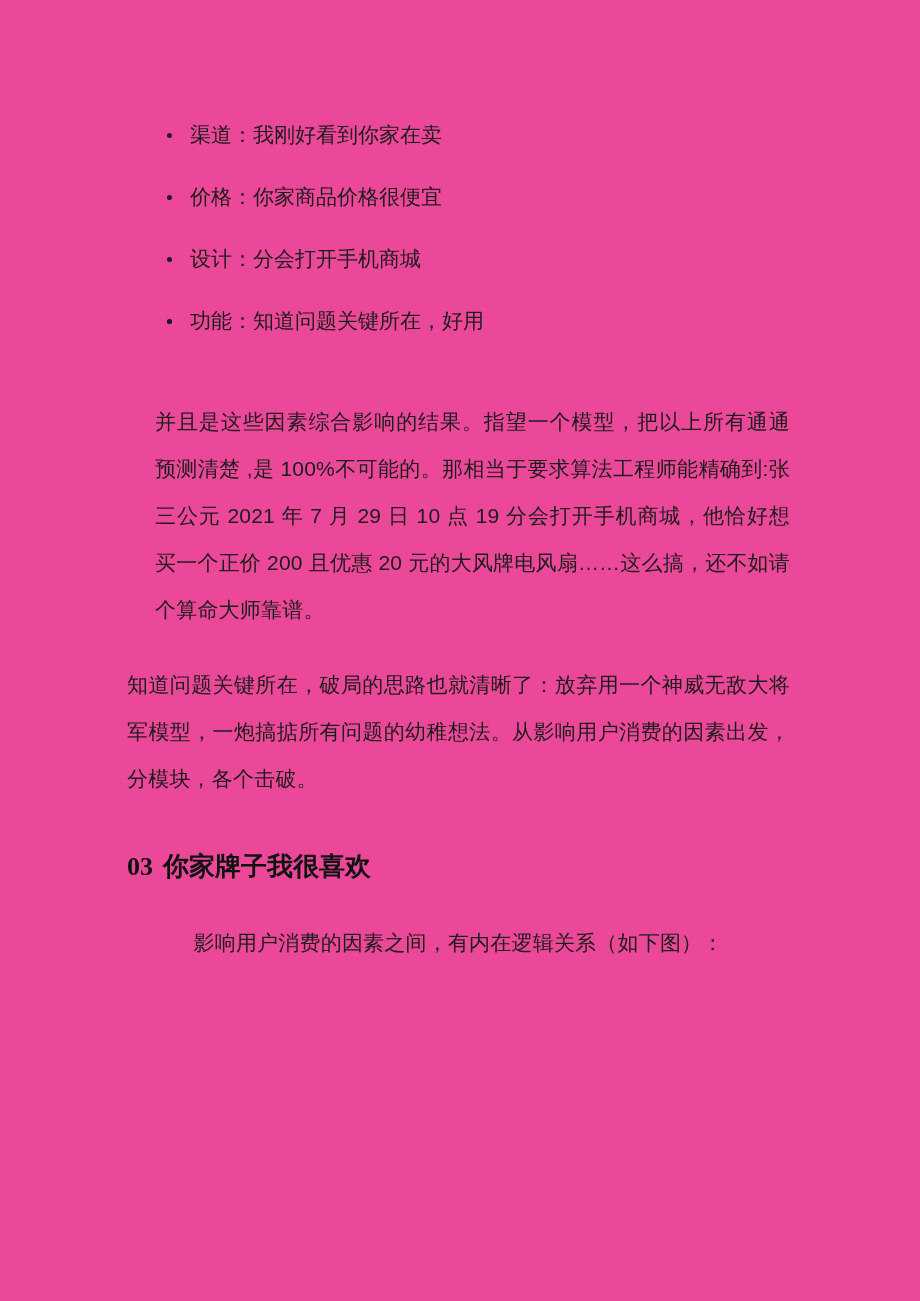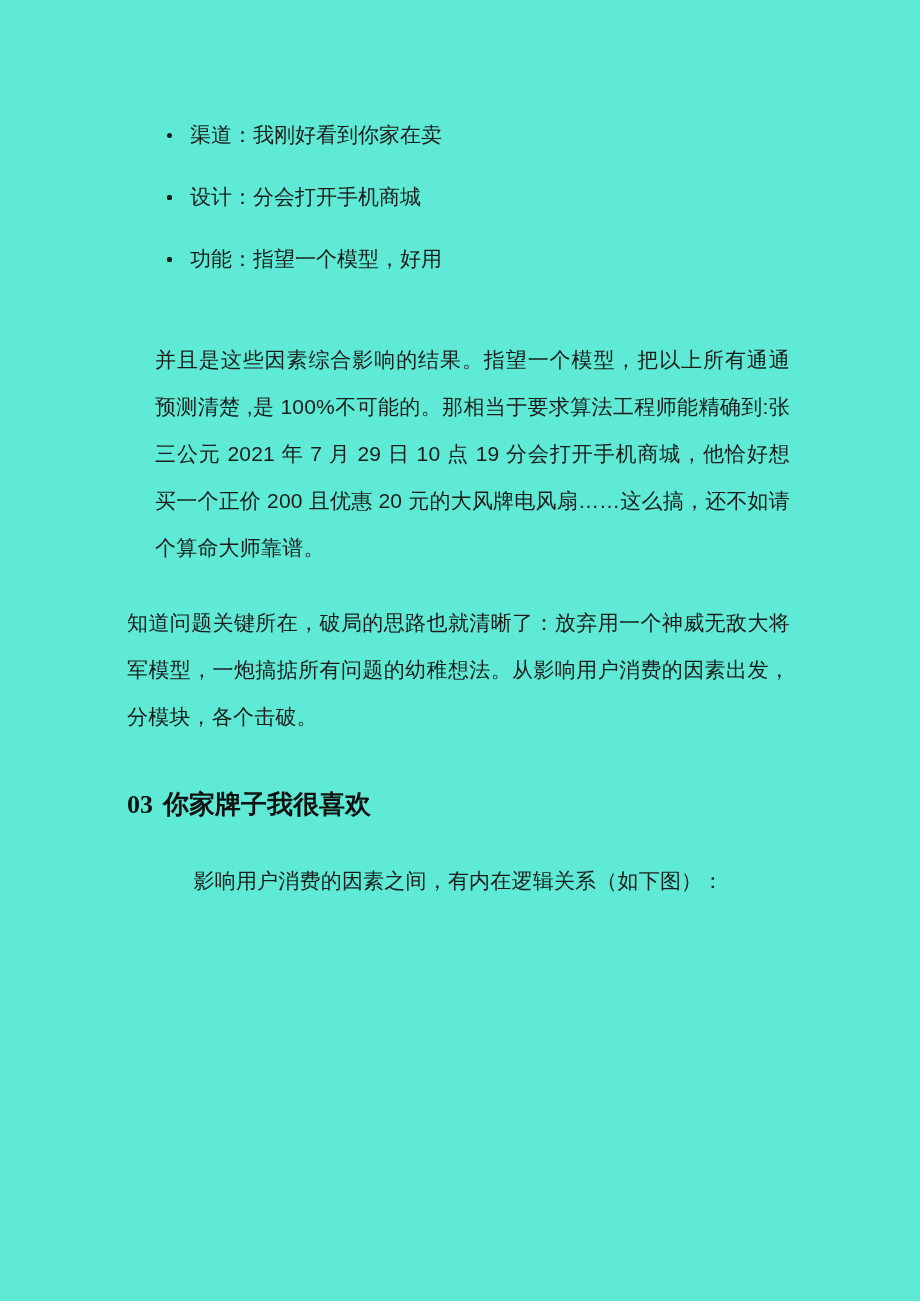--- a/index.html
+++ b/index.html
@@ -4,21 +4,21 @@
 <style>
   html, body {
     margin: 0;
     padding: 0;
     background: #ffffff;
   }
   .page {
     position: relative;
     width: 920px;
     height: 1301px;
-    background: #5eead4;
+    background: #ec4899;
     box-sizing: border-box;
     padding: 120px 130px 0 127px;
     font-family: "Liberation Sans", sans-serif;
     color: #1c1c1c;
     overflow: hidden;
   }
   .bullet-list {
     list-style: none;
     margin: 0;
     padding: 0;
@@ -76,35 +76,36 @@
 
 <div class="page">
 
   <ul class="bullet-list">
     <li>
       <span class="dot"></span>
       <span>渠道：我刚好看到你家在卖</span>
     </li>
     <li>
       <span class="dot"></span>
+      <span>价格：你家商品价格很便宜</span>
     </li>
     <li>
       <span class="dot"></span>
       <span>设计：分会打开手机商城</span>
     </li>
   </ul>
 
 
   <ul class="bullet-list">
     <li>
       <span class="dot"></span>
     </li>
     <li>
       <span class="dot"></span>
-      <span>功能：指望一个模型，好用</span>
+      <span>功能：知道问题关键所在，好用</span>
     </li>
   </ul>
 
   <p class="para para-1">并且是这些因素综合影响的结果。指望一个模型，把以上所有通通预测清楚 ,是 100%不可能的。那相当于要求算法工程师能精确到:张三公元 2021 年 7 月 29 日 10 点 19 分会打开手机商城，他恰好想买一个正价 200 且优惠 20 元的大风牌电风扇……这么搞，还不如请个算命大师靠谱。</p>
 
   <p class="para para-2">知道问题关键所在，破局的思路也就清晰了：放弃用一个神威无敌大将军模型，一炮搞掂所有问题的幼稚想法。从影响用户消费的因素出发，分模块，各个击破。</p>
 
   <h2 class="section-heading">
     <span class="num">03</span><span>你家牌子我很喜欢</span>
   </h2>

